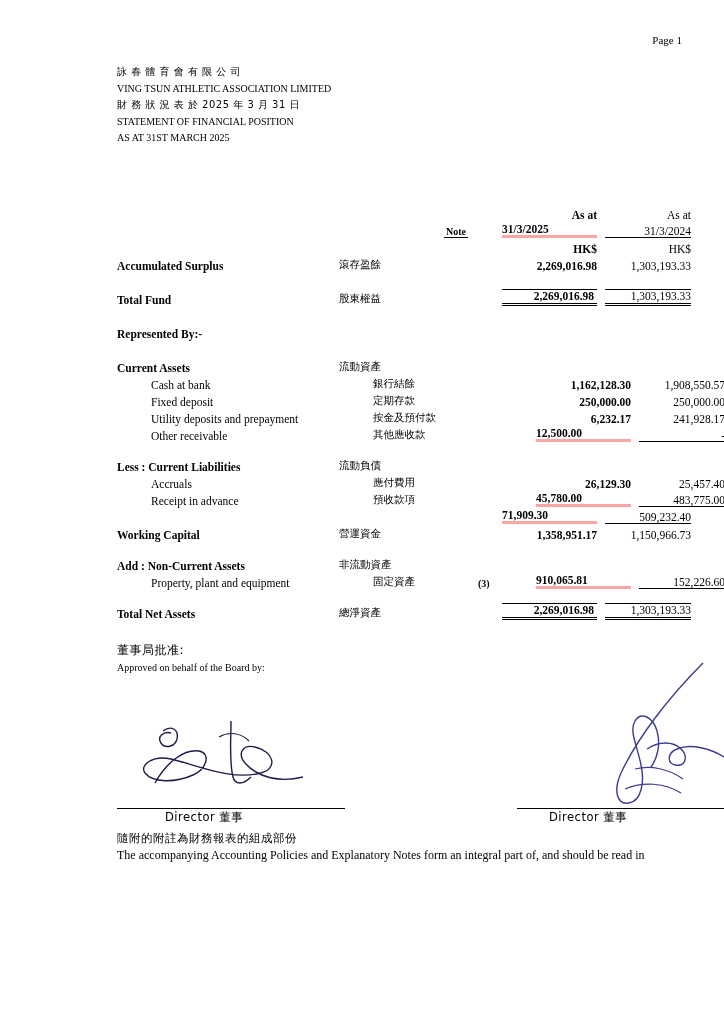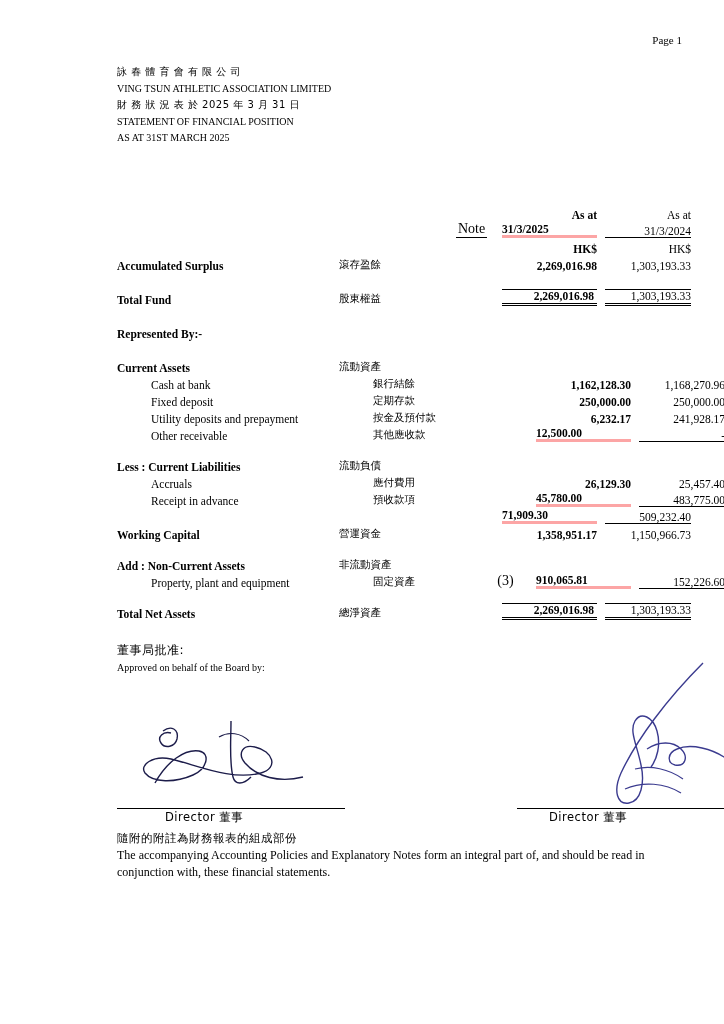--- a/index.html
+++ b/index.html
@@ -66,22 +66,23 @@
   }
   .c-cn {
     width: 105px;
     flex: 0 0 105px;
     font-family: "DejaVu Sans", sans-serif;
     font-size: 10.5px;
   }
   .c-note {
     width: 55px;
     flex: 0 0 55px;
-    text-align: center;
-    font-size: 14px;
+    text-align: left;
+    font-size: 10px;
+    font-weight: bold;
   }
   .c-2025 {
     width: 98px;
     flex: 0 0 98px;
     text-align: right;
     font-size: 11.5px;
     font-weight: bold;
     padding-right: 4px;
   }
   .c-2024 {
@@ -249,21 +250,21 @@
       <div class="c-note"></div>
       <div class="c-2025"></div>
       <div class="c-2024"></div>
     </div>
 
     <div class="row">
       <div class="c-en indent">Cash at bank</div>
       <div class="c-cn">銀行結餘</div>
       <div class="c-note"></div>
       <div class="c-2025">1,162,128.30</div>
-      <div class="c-2024">1,168,270.96</div>
+      <div class="c-2024">1,908,550.57</div>
     </div>
 
     <div class="row">
       <div class="c-en indent">Fixed deposit</div>
       <div class="c-cn">定期存款</div>
       <div class="c-note"></div>
       <div class="c-2025">250,000.00</div>
       <div class="c-2024">250,000.00</div>
     </div>
 
@@ -379,16 +380,15 @@
       <div class="sigline left"></div>
       <div class="sigline right"></div>
       <div class="sig-label left cjk" style="font-size:11.5px;">Director 董事</div>
       <div class="sig-label right cjk" style="font-size:11.5px;">Director 董事</div>
     </div>
   </div>
 
   <div class="footer">
     <div class="cjk" style="font-size:11.5px;">隨附的附註為財務報表的組成部份</div>
     <div class="jus">The accompanying Accounting Policies and Explanatory Notes form an integral part of, and should be read in</div>
-    <div>conjunction with, these financial statements.</div>
   </div>
 
 </div>
 
 </body></html>

